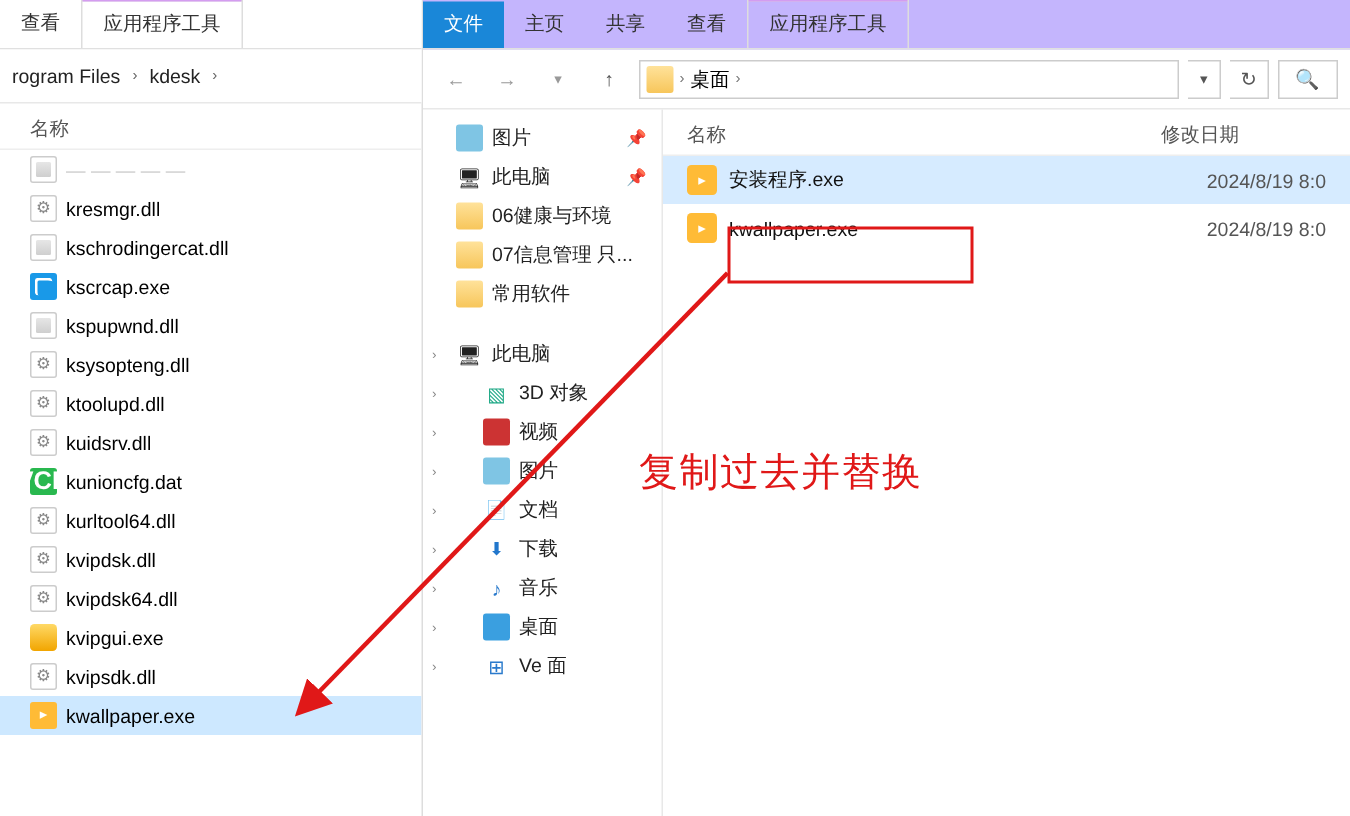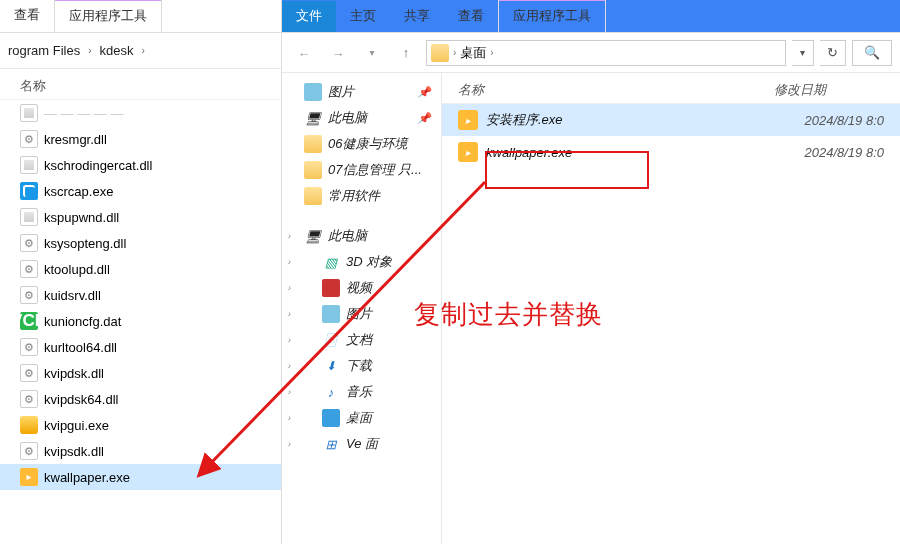--- a/index.html
+++ b/index.html
@@ -30,37 +30,37 @@
 .icn-gear::after { content:"⚙"; position:absolute; inset:0; font-size:11px; line-height:16px; text-align:center; color:#888; }
 .icn-blue { background:#1999e8; border-radius:2px; position:relative; }
 .icn-blue::after { content:""; position:absolute; left:3px; top:3px; width:10px; height:10px; border:2px solid #fff; border-right:none; border-bottom:none; border-radius:3px; }
 .icn-vcd { background:#29b84f; border-radius:2px; color:#fff; font-size:7px; text-align:center; line-height:18px; font-weight:bold; }
 .icn-yellow { background:linear-gradient(#ffd966,#f1a500); border-radius:3px; }
 .icn-run { background:#ffbb36; border-radius:2px; position:relative; }
 .icn-run::after { content:"▸"; position:absolute; inset:0; color:#fff; font-size:10px; text-align:center; line-height:18px; }
 
 
 .right-window { flex:1; height:100%; display:flex; flex-direction:column; background:#fff; }
-.rw-ribbon { height:33px; display:flex; align-items:flex-end; background:#3b82f6; border-bottom:1px solid #e0e0e0; }
+.rw-ribbon { height:33px; display:flex; align-items:flex-end; background:#c4b5fd; border-bottom:1px solid #e0e0e0; }
 .rw-tab { padding:6px 14px 7px; color:#333; }
 .rw-tab.file { background:#1a87d8; color:#fff; }
 .rw-tab.ctx { border:1px solid #ddd; border-bottom:none; position:relative; }
 .rw-tab.ctx::before { content:""; position:absolute; left:0; right:0; top:-5px; height:5px; background:#d49cf0; }
 
 .rw-addr { height:40px; display:flex; align-items:center; padding:0 8px; gap:6px; border-bottom:1px solid #e8e8e8; }
 .navbtn { width:28px; height:28px; display:flex; align-items:center; justify-content:center; color:#999; border-radius:3px; }
 .navbtn.en { color:#555; }
 .addrbar { flex:1; height:26px; display:flex; align-items:center; border:1px solid #ccc; padding:0 4px; gap:4px; }
 .addrbar .foldicn { width:18px; height:18px; background:linear-gradient(#ffe29a,#f7c65b); border-radius:2px; }
 .addrbar .sep { color:#777; font-size:10px; }
 .addr-drop { width:22px; height:26px; border:1px solid #ccc; border-left:none; display:flex; align-items:center; justify-content:center; color:#555; font-size:10px; }
 .addr-ref { width:26px; height:26px; border:1px solid #ccc; border-left:none; display:flex; align-items:center; justify-content:center; color:#555; }
 .searchbox { width:40px; height:26px; border:1px solid #ccc; display:flex; align-items:center; justify-content:center; color:#888; }
 
-.rw-body { flex:1; display:flex;font-style:italic; }
+.rw-body { flex:1; display:flex; }
 
 .tree { width:160px; border-right:1px solid #e8e8e8; padding:6px 0; overflow:hidden; }
 .tree-item { height:26px; display:flex; align-items:center; padding:0 10px 0 22px; gap:6px; color:#222; position:relative; }
 .tree-item .exp { position:absolute; left:6px; color:#888; font-size:9px; }
 .tree-item .ticon { width:18px; height:18px; display:inline-flex; align-items:center; justify-content:center; }
 .tree-item.indent { padding-left:40px; }
 .ticon.fold { background:linear-gradient(#ffe29a,#f7c65b); border-radius:2px; }
 .ticon.pic { background:#7fc5e4; border-radius:2px; }
 .ticon.pc::after { content:"🖥"; font-size:13px; }
 .ticon.threeD::after { content:"▧"; color:#2a8; }
@@ -284,21 +284,21 @@
               <span class="pdate">2024/8/19 8:0</span>
             </div>
           </div>
       </div>
     </div>
   </div>
 
 </div>
 
 <div class="red-box" style="left:485px; top:151px; width:164px; height:38px;"></div>
-<div class="red-text" style="left:414px; top:297px;">复制过去并替换</div>
+<div class="red-text" style="left:426px; top:297px;">复制过去并替换</div>
 <svg class="arrow-svg" width="900" height="544">
   <defs>
     <marker id="ah" viewBox="0 0 10 10" refX="2" refY="5" markerWidth="8" markerHeight="8" orient="auto">
       <path d="M0 0 L10 5 L0 10 z" fill="#e01818"></path>
     </marker>
   </defs>
   <line x1="485" y1="182" x2="210" y2="464" stroke="#e01818" stroke-width="3" marker-end="url(#ah)"></line>
 </svg>
 
 </body></html>

